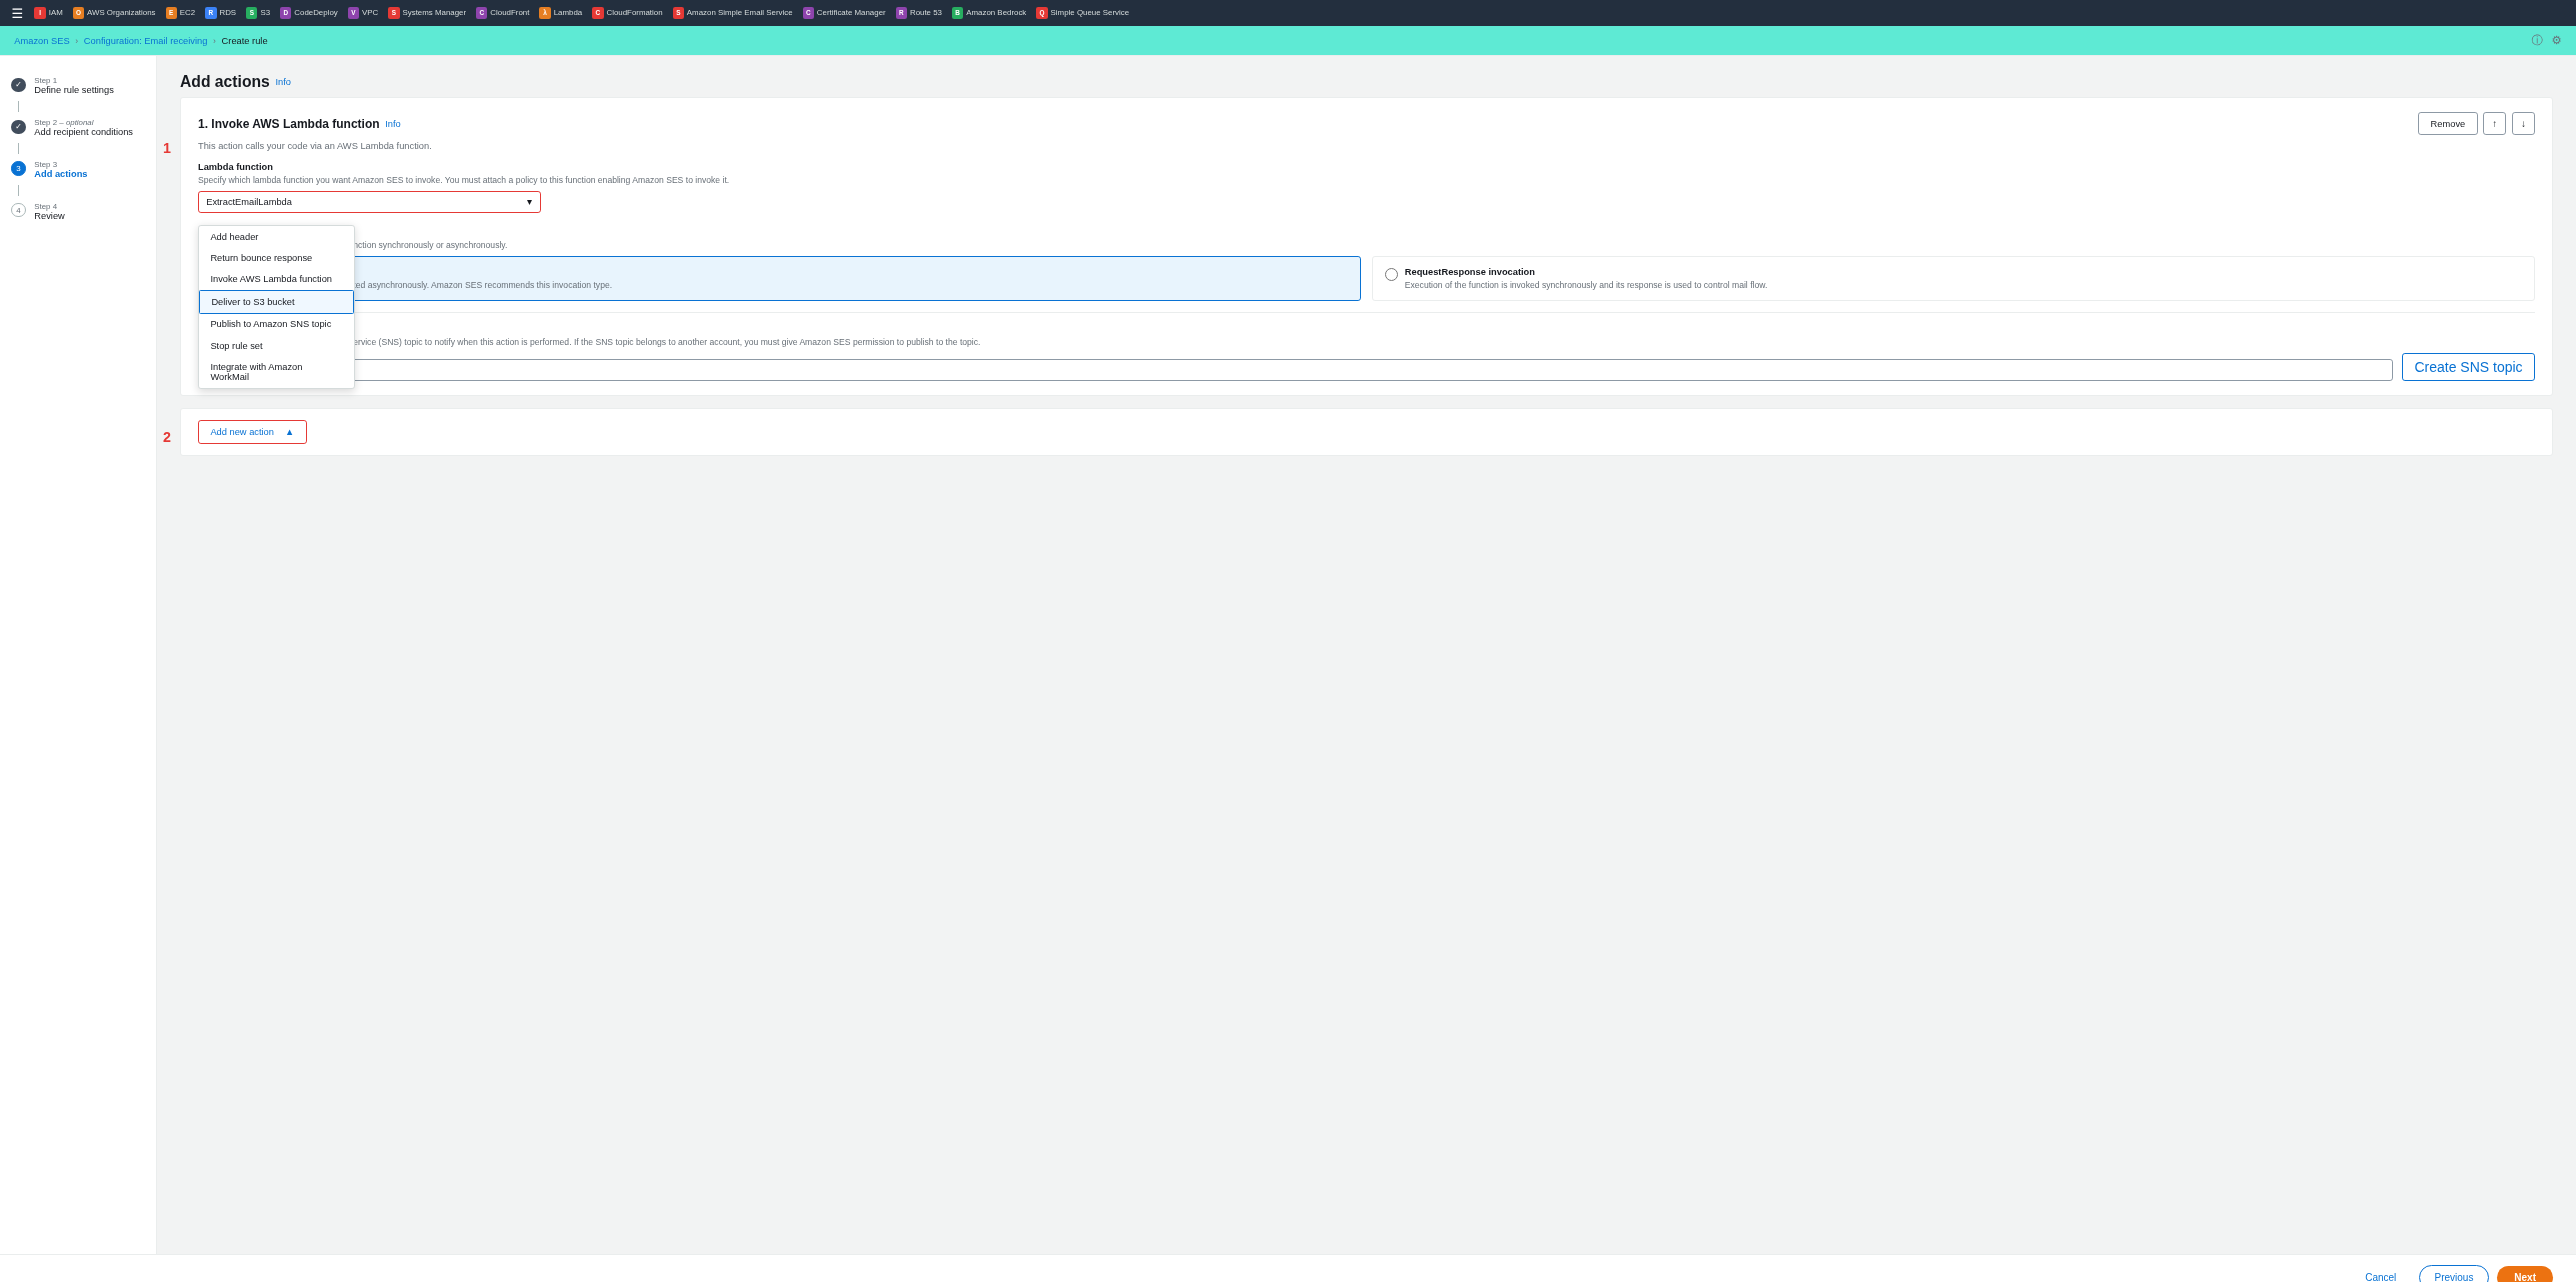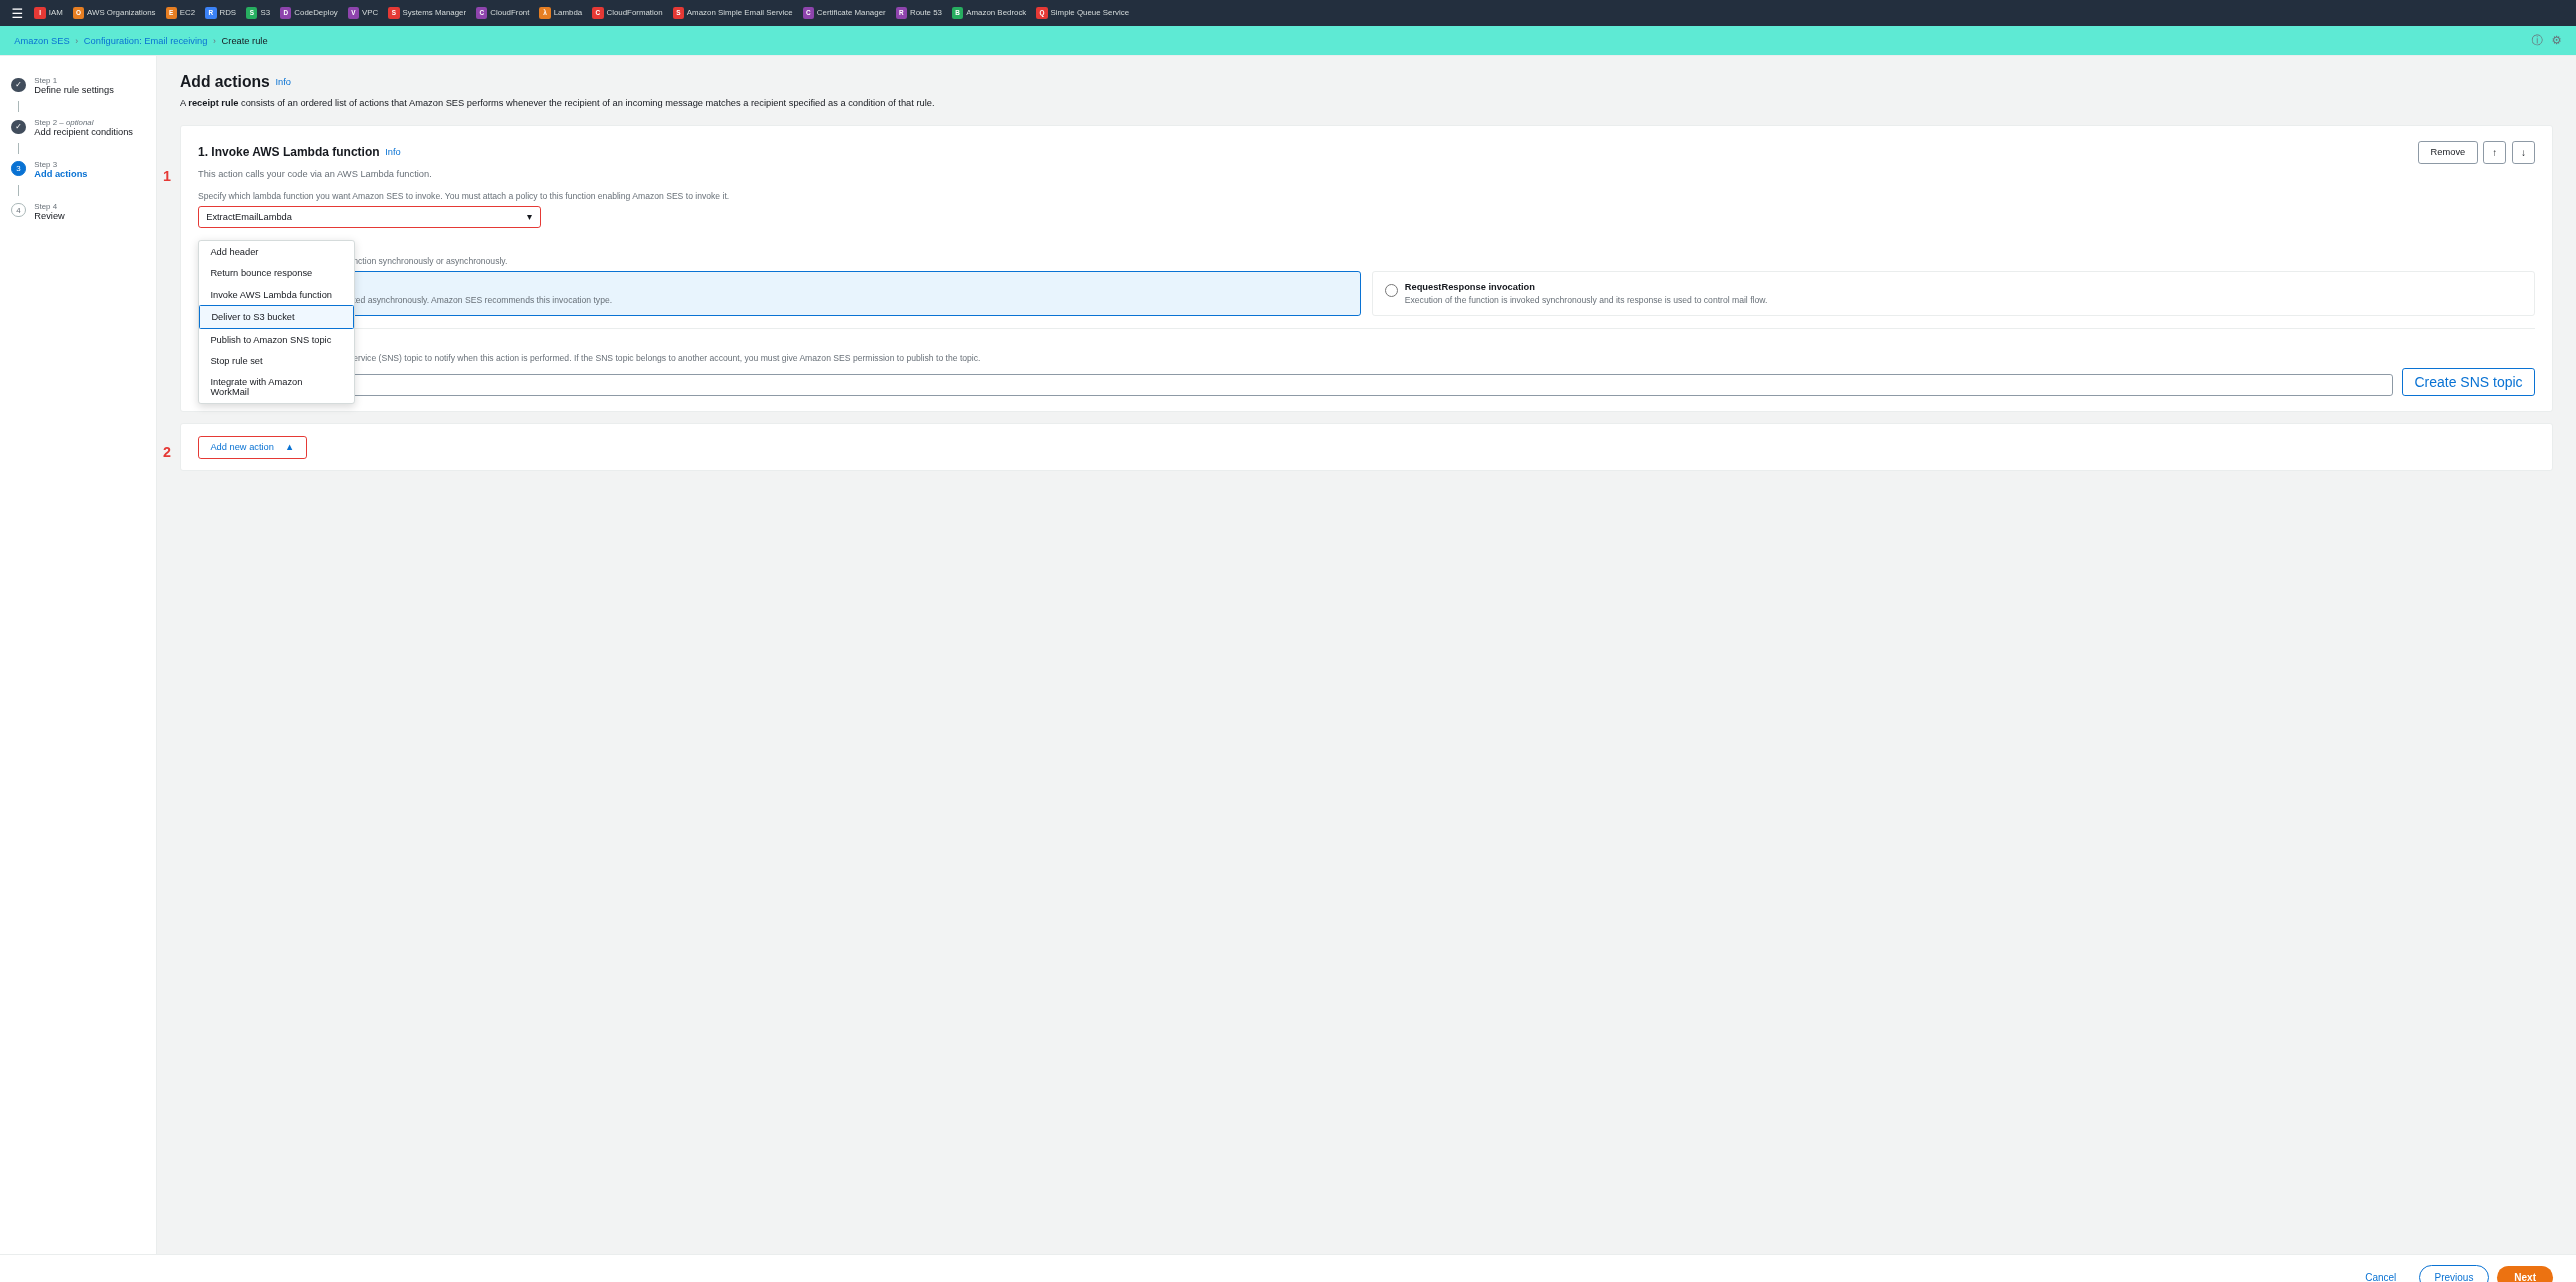--- a/index.html
+++ b/index.html
@@ -466,43 +466,41 @@
     </div>
   </aside>
 
   <main class="content-area">
 
     <div class="page-header">
       <h1 class="page-title">Add actions</h1>
       <a class="info-link">Info</a>
     </div>
 
-    <p class="page-desc">
-      A <strong>receipt rule</strong> consists of an ordered list of actions that Amazon SES performs whenever the recipient of an incoming message matches a recipient specified as a condition of that rule.
-    </p>
 
     <div style="position:relative;">
 
       <span style="position:absolute;left:-17px;top:43px;font-size:14.3px;font-weight:700;color:#e53935;z-index:5;">1</span>
 
       <div class="card">
         <div class="card-header">
           <div style="display:flex;align-items:center;gap:5.7px;">
             <span class="card-title">1. Invoke AWS Lambda function</span>
             <a class="info-link">Info</a>
           </div>
           <div class="card-actions">
             <button class="card-btn">Remove</button>
             <button class="arrow-btn">↑</button>
             <button class="arrow-btn">↓</button>
           </div>
         </div>
         <p class="card-subtitle">This action calls your code via an AWS Lambda function.</p>
 
         <div class="form-section">
+          <div class="form-label">Lambda function</div>
           <div class="form-desc">Specify which lambda function you want Amazon SES to invoke. You must attach a policy to this function enabling Amazon SES to invoke it.</div>
           <div style="position:relative;display:inline-block;width:343px;">
             <select class="select-input">
               <option>ExtractEmailLambda</option>
             </select>
             <span class="select-arrow">▼</span>
 
             
             <div class="dropdown-menu">
               <div class="dropdown-item">Add header</div>

